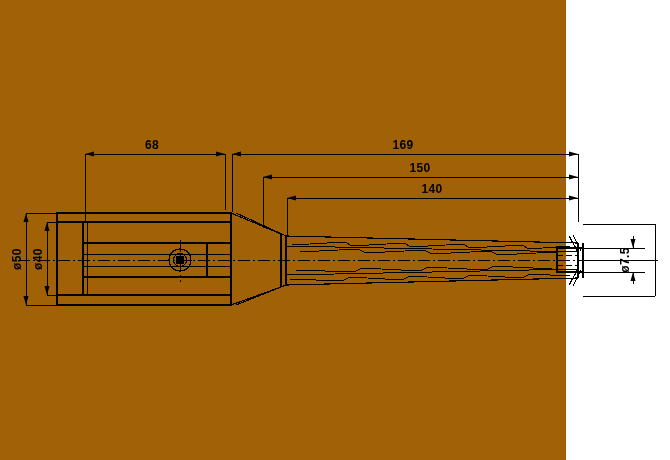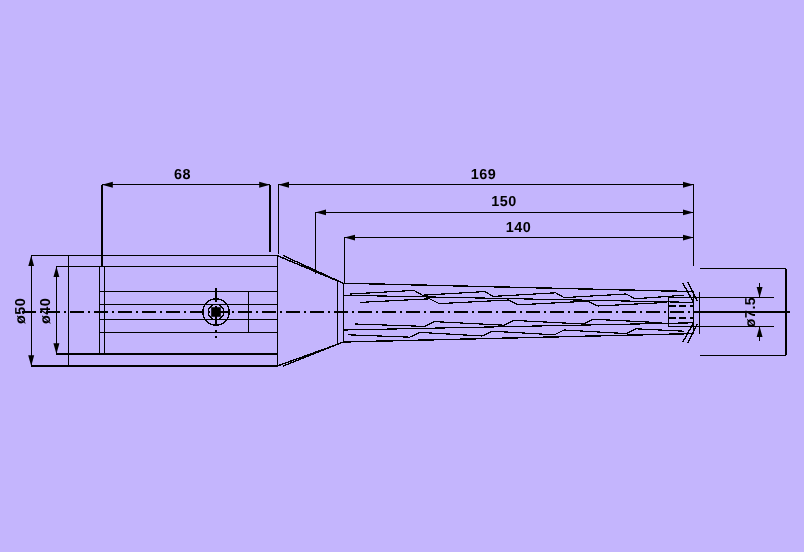--- a/index.html
+++ b/index.html
@@ -8,23 +8,23 @@
     background: #ffffff;
   }
   body {
     width: 670px;
     height: 460px;
     font-family: "Liberation Sans", sans-serif;
     overflow: hidden;
   }
   #drawing-root {
     position: relative;
-    width: 670px;
+    width: 566px;
     height: 460px;
-    background: #c4b5fd;
+    background: #a16207;
   }
   svg#cad-svg {
     display: block;
     width: 670px;
     height: 460px;
   }
   .ln {
     stroke: #000000;
     fill: none;
     stroke-width: 1.15;

